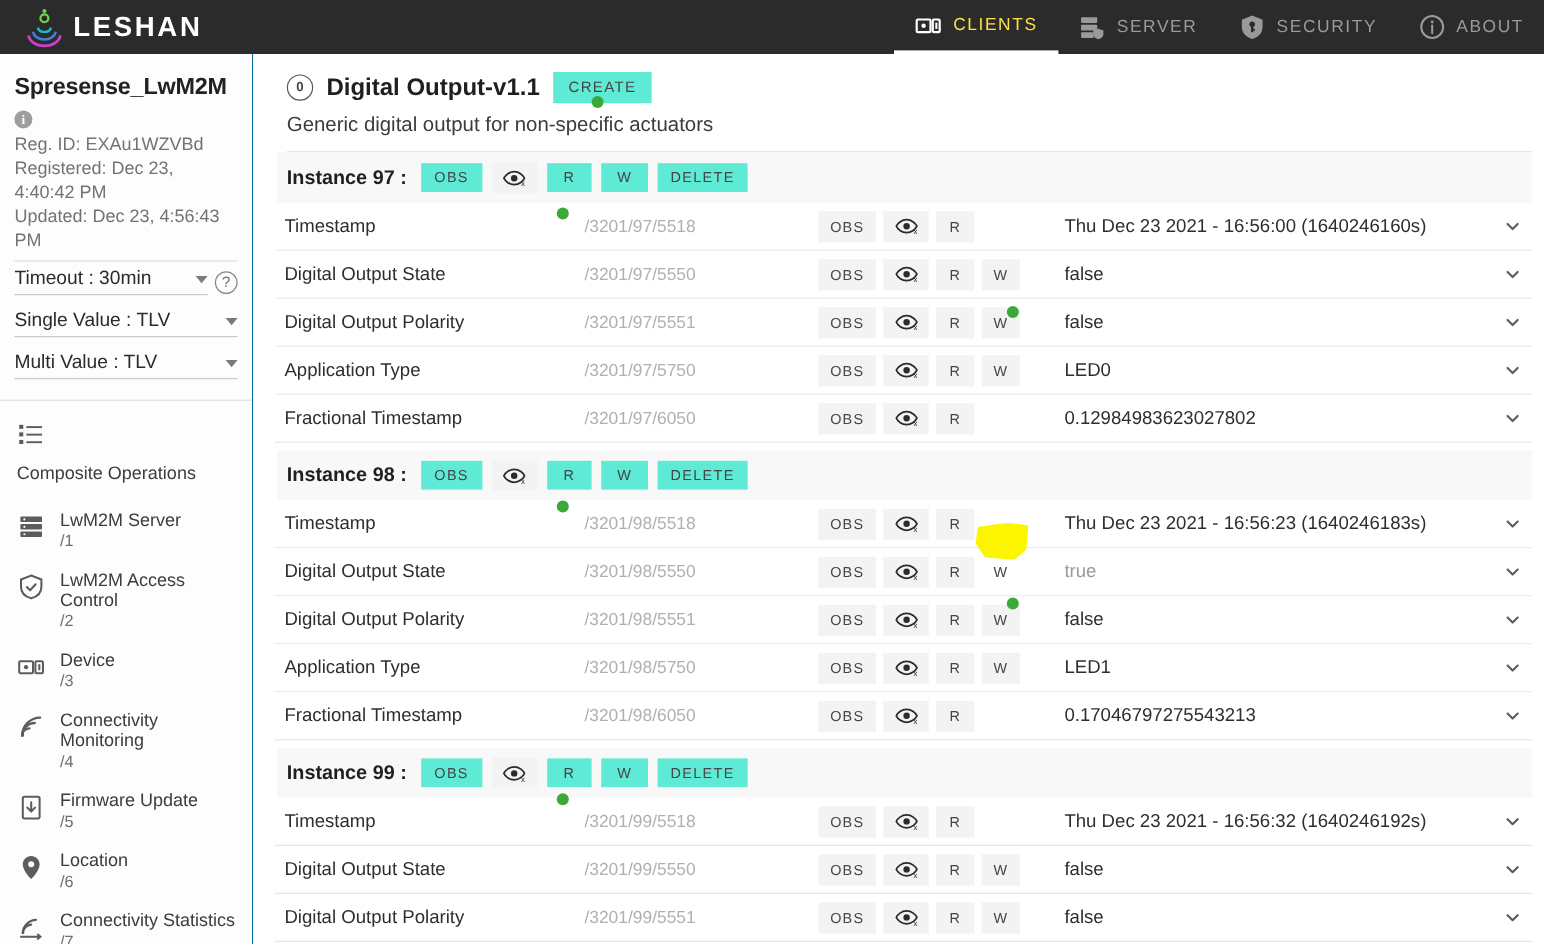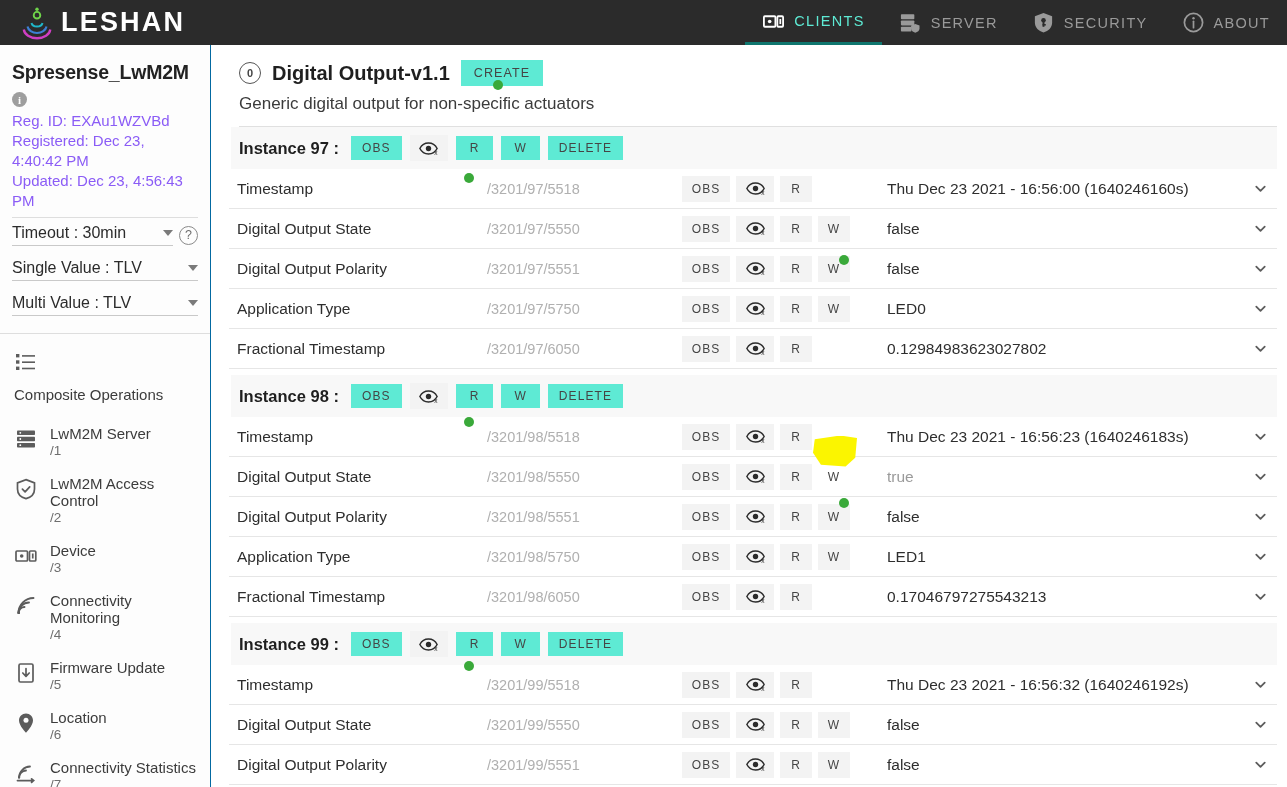--- a/index.html
+++ b/index.html
@@ -15,31 +15,31 @@
   
   .topbar{
     height:45px; width:100%;
     background:#2b2b2b;
     display:flex; align-items:center;
     position:relative;
   }
   .brand{ display:flex; align-items:center; padding-left:22px; }
   .brand-logo{ width:30px; height:34px; position:relative; margin-right:9px; }
   .brand-name{
-    color:#ffffff; font-size:27px; font-weight:bold;
+    color:#ffffff; font-size:23px; font-weight:bold;
     letter-spacing:2.2px;
   }
   .nav{ margin-left:auto; display:flex; align-items:stretch; height:45px; }
   .nav-item{
     display:flex; align-items:center; gap:9px;
     padding:0 17px; height:45px;
     color:#9a9a9a; font-size:14.5px; letter-spacing:1.3px;
     cursor:pointer; position:relative;
   }
-  .nav-item.active{ color:#5eead4; border-bottom:3px solid #0f766e; }
+  .nav-item.active{ color:#fde047; border-bottom:3px solid #ffffff; }
   .nav-ico{ width:23px; height:23px; display:block; }
 
   
   .wrap{ display:flex; height:742px; width:100%; }
 
   
   .sidebar{
     width:211px; min-width:211px; height:742px;
     background:#fdfdfd;
     border-right:1px solid #0369a1;
@@ -51,21 +51,21 @@
     font-size:19.5px; font-weight:bold; color:#222;
     margin:6px 0 8px 0; letter-spacing:-0.2px;
   }
   .info-dot{
     width:15px; height:15px; border-radius:50%;
     background:#9e9e9e; color:#fff; font-size:11px;
     display:flex; align-items:center; justify-content:center;
     font-weight:bold; font-family:"Liberation Serif", serif;
     margin-bottom:4px;
   }
-  .meta-line{ font-size:15px; color:#8b5cf6; line-height:20px; }
+  .meta-line{ font-size:15px; color:#737373; line-height:20px; }
   .sb-divider{ border-bottom:1px solid #dedede; margin:6px 0 0 0; }
   .select-row{
     display:flex; align-items:center; gap:6px;
     padding:6px 0 5px 0;
     border-bottom:1px solid #dcdcdc;
     margin-bottom:2px;
   }
   .select-row.with-help{ border-bottom:none; }
   .sel{
     display:flex; align-items:center; justify-content:space-between;

